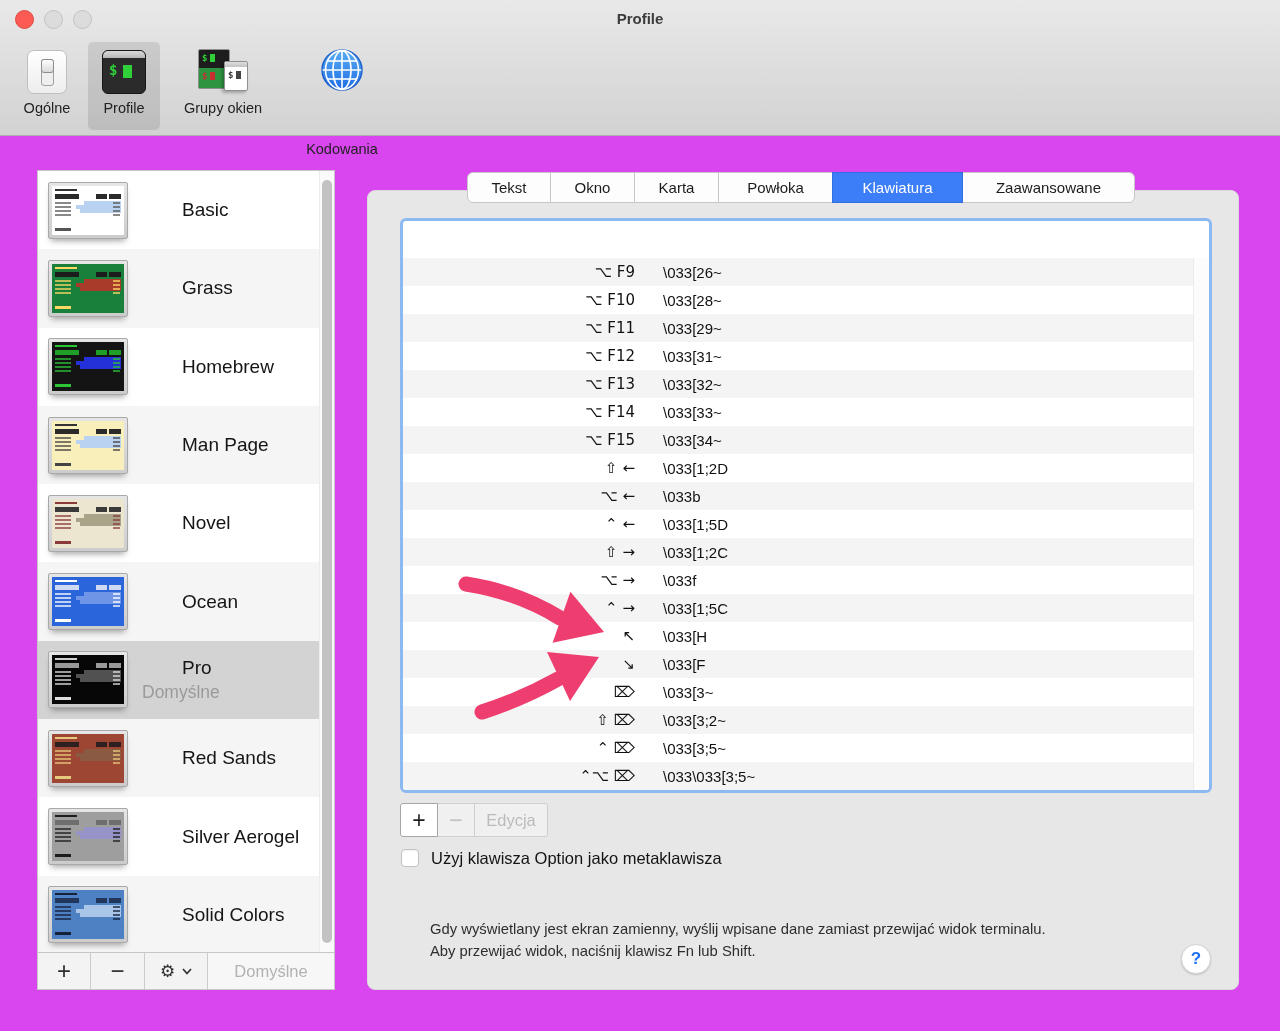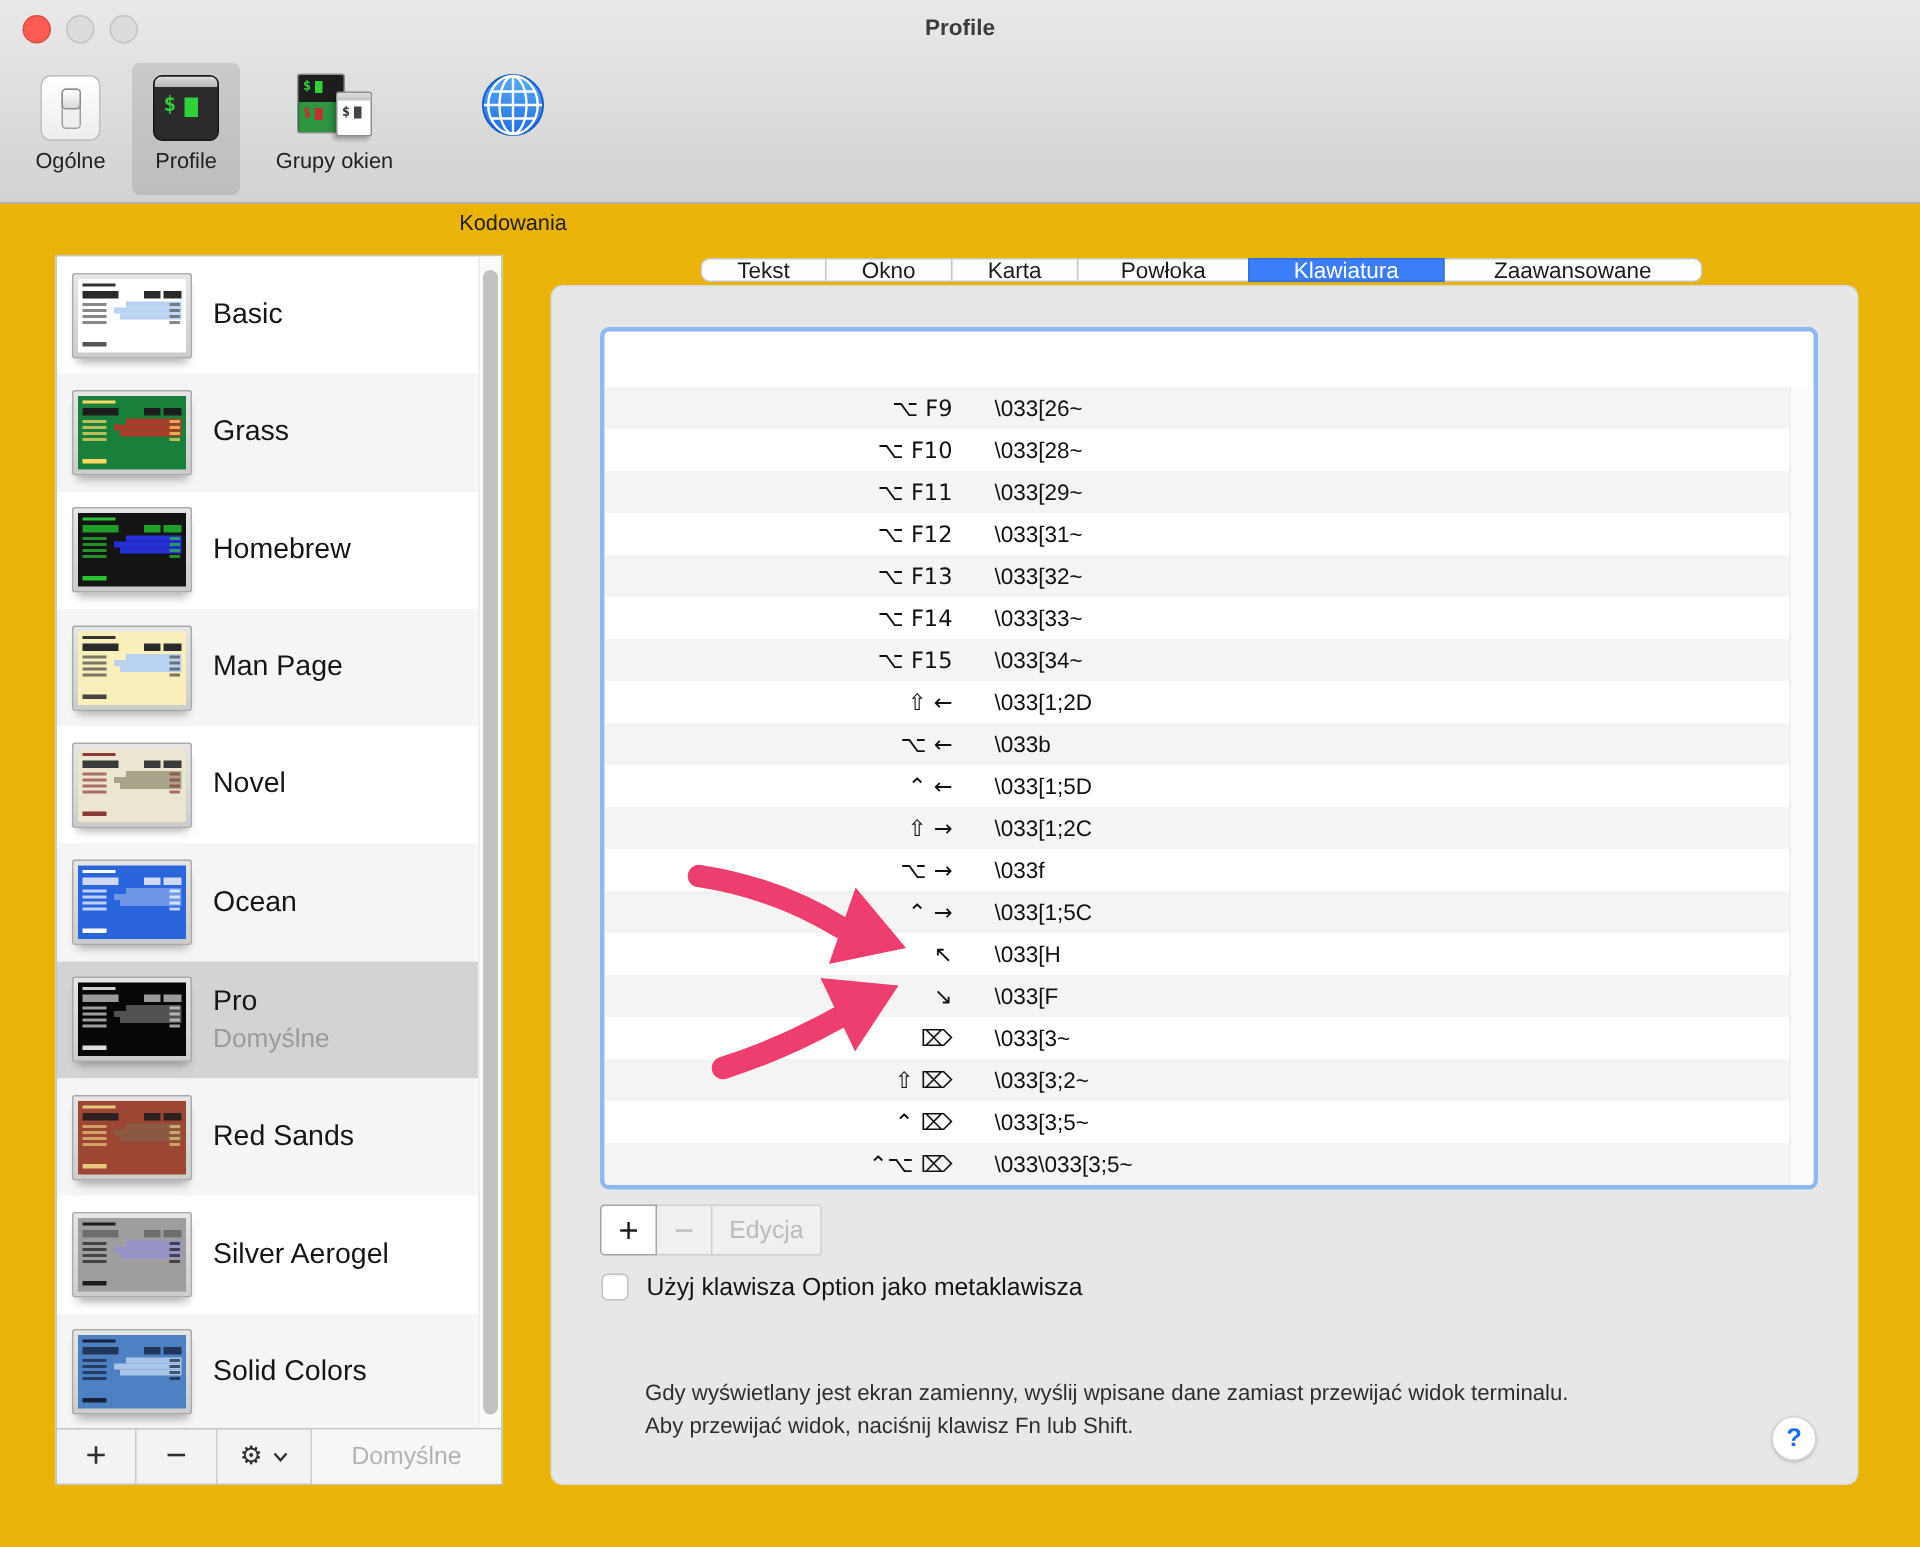--- a/index.html
+++ b/index.html
@@ -1,18 +1,18 @@
 <!DOCTYPE html>
 <html><head>
 <meta charset="utf-8">
 <style>
   * { margin:0; padding:0; box-sizing:border-box; }
   html,body { background:#ececec; }
   #canvas {
-    position:relative; width:1280px; height:1031px; background:#eab308;
+    position:relative; width:1280px; height:1031px; background:#d946ef;
     font-family:"Liberation Sans","DejaVu Sans",sans-serif; overflow:hidden;
     -webkit-font-smoothing:antialiased; color:#1a1a1a;
   }
 
   
   .header { position:absolute; left:0; top:0; width:1280px; height:136px;
     background:linear-gradient(#e9e9e9,#d2d2d2); border-bottom:1px solid #aeaeae; }
   .traffic { position:absolute; top:10px; width:19px; height:19px; border-radius:50%; }
   .tl-close { left:15px; background:#fc5b53; border:1px solid #df4a43; }
   .tl-min   { left:44px; background:#dcdcdc; border:1px solid #c3c3c3; }
@@ -64,21 +64,21 @@
   .wg-c3 { position:absolute; left:11px; top:9px; width:5px; height:8px; background:#444; }
 
   
   .sidebar { position:absolute; left:37px; top:170px; width:298px; height:783px;
     background:#ffffff; border:1px solid #c6c6c6; }
   .profile-list { position:absolute; left:0; top:0; right:15px; bottom:0; overflow:hidden; }
   .profile-row { height:78.3px; display:flex; align-items:center; padding-left:10px; }
   .profile-row.odd { background:#f5f5f6; }
   .profile-row.selected { background:#d3d3d3; }
   .p-text { margin-left:14px; }
-  .profile-name { font-size:19px; color:#151515; }
+  .profile-name { font-size:19px; color:#151515;margin-left:40px; }
   .profile-subtitle { font-size:17.5px; color:#9b9b9b; margin-top:3px; }
 
   .thumb { width:80px; height:57px; flex:0 0 80px; border:1px solid #a9a9a9; border-radius:2px;
     background:linear-gradient(#e6e6e6,#cccccc); position:relative;
     box-shadow:0 5px 6px -3px rgba(0,0,0,0.35); }
   .thumb-inner { position:absolute; left:3px; top:3px; right:3px; bottom:3px; background:var(--tbg); overflow:hidden; }
   .tt { position:absolute; height:2px; background:var(--ttitle); }
   .tc { position:absolute; height:5px; background:var(--tchip); }
   .tl { position:absolute; height:2px; background:var(--tfg); opacity:.7; }
   .th { position:absolute; height:4px; background:var(--thl); }
@@ -96,21 +96,21 @@
   .sf-remove { width:54px; font-size:24px; font-weight:300; color:#2e2e2e; }
   .sf-gear { width:63px; gap:7px; color:#2e2e2e; }
   .gear-glyph { font-family:"DejaVu Sans",sans-serif; font-size:17px; }
   .sf-default { flex:1; border-right:none; background:#f7f7f7; color:#b2b2b2; font-size:16.5px;
     display:flex; align-items:center; justify-content:center; }
 
   
   .panel { position:absolute; left:367px; top:190px; width:872px; height:800px;
     background:#e7e7e7; border:1px solid #dadada; border-radius:8px; }
 
-  .tabs { position:absolute; left:467px; top:172px; height:16px; display:flex; z-index:5; }
+  .tabs { position:absolute; left:467px; top:172px; height:31px; display:flex; z-index:5; }
   .tab { background:#fdfdfd; border:1px solid #c7c7c7; margin-left:-1px; display:flex;
     align-items:center; justify-content:center; font-size:15px; color:#1c1c1c; cursor:default; }
   .tab:nth-child(1){ width:84px; margin-left:0; border-radius:6px 0 0 6px; }
   .tab:nth-child(2){ width:85px; }
   .tab:nth-child(3){ width:85px; }
   .tab:nth-child(4){ width:115px; }
   .tab:nth-child(5){ width:131px; }
   .tab:nth-child(6){ width:173px; border-radius:0 6px 6px 0; }
   .tab.selected { background:#3b7ef7; border-color:#2f6fe2; color:#fff; z-index:2; }
 

